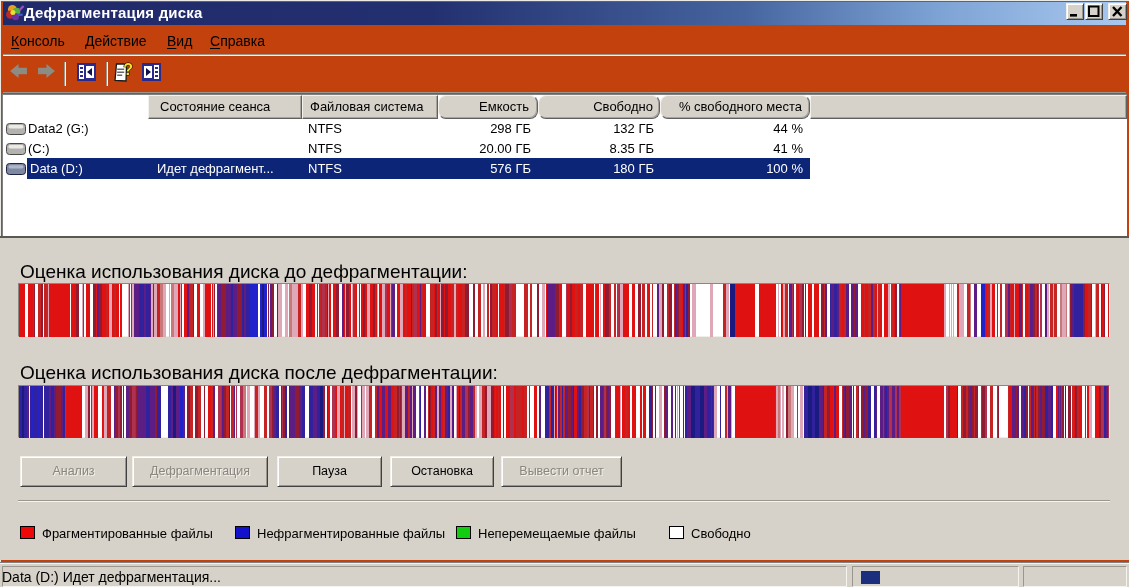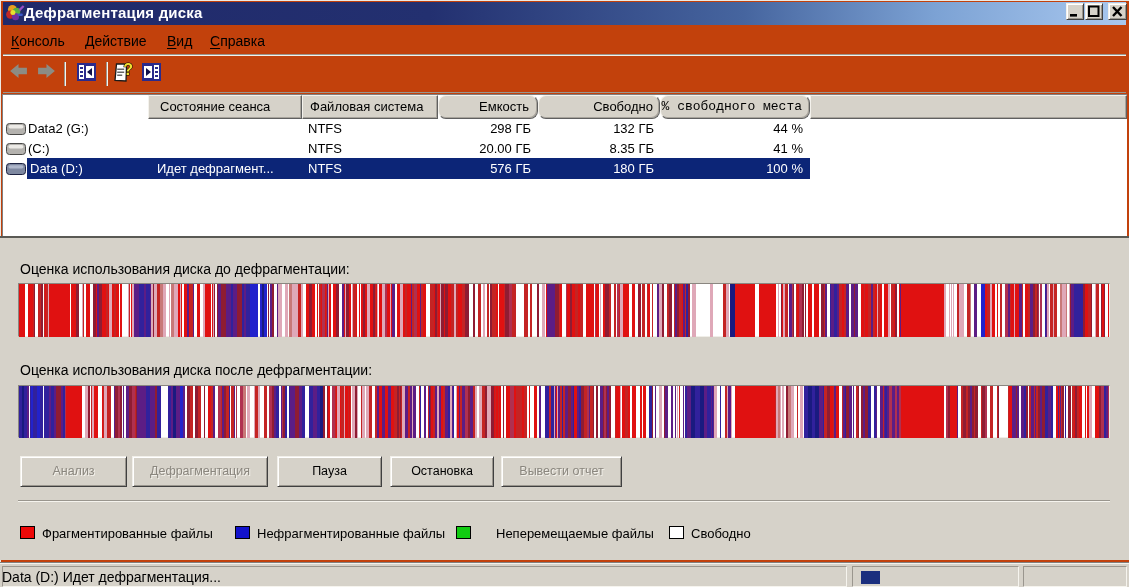--- a/index.html
+++ b/index.html
@@ -33,21 +33,21 @@
   border-right:1px solid #606060; border-bottom:1px solid #606060;
   box-shadow: inset -1px -1px 0 #a8a49c; line-height:22px; white-space:nowrap; overflow:hidden; }
 .row { position:absolute; left:0; width:1125px; height:20px; font-size:13px; color:#000; }
 .cell { position:absolute; top:0; height:20px; line-height:20px; white-space:nowrap; }
 .num { text-align:right;border-radius:8px; }
 #selband { position:absolute; left:24px; top:63px; width:783px; height:21px; background:#0c2577; }
 .drive { position:absolute; left:3px; top:4px; width:20px; height:12px; }
 
 #panel { position:absolute; left:0; top:236px; width:1129px; height:324px; background:#d6d2c9;
   border-top:2px solid #5a5a55; }
-.plabel { position:absolute; left:20px; font-size:14px; color:#000; }
+.plabel { position:absolute; left:20px; font-size:19px; color:#000; }
 .bar { position:absolute; left:18px; width:1092px; background:#fff; border:1px solid #8a8680; border-right-color:#f0eee8; border-bottom-color:#f0eee8; }
 .bar svg { position:absolute; left:0; top:0; }
 
 .btn { position:absolute; top:218px; height:31px; background:#d6d2c9; font-size:12.5px; text-align:center;
   line-height:29px; color:#000;
   border:1px solid; border-color:#f2f0ea #404040 #404040 #f2f0ea;
   box-shadow: inset 1px 1px 0 #fff, inset -1px -1px 0 #9a968e; }
 .btn.dis { color:#8a867e; text-shadow:1px 1px 0 #f4f2ec; }
 #etch { position:absolute; left:18px; top:262px; width:1092px; height:2px;
   border-top:1px solid #9a968e; border-bottom:1px solid #f6f4ee; }
@@ -135,21 +135,21 @@
           <rect x="13" y="12" width="3" height="2" fill="#2a2a8c"></rect>
       </svg>
     </div>
   </div>
 
   <div id="list">
     <div class="hc" style="left:145px; width:154px; padding-left:11px;">Состояние сеанса</div>
     <div class="hc" style="left:299px; width:136px; padding-left:7px;">Файловая система</div>
     <div class="hc num" style="left:435px; width:100px; padding-right:8px;">Емкость</div>
     <div class="hc num" style="left:535px; width:122px; padding-right:6px;">Свободно</div>
-    <div class="hc num" style="left:657px; width:150px; padding-right:7px;font-family:Liberation Mono, monospace;">% свободного места</div>
+    <div class="hc num" style="left:657px; width:150px; padding-right:7px;">% свободного места</div>
     <div class="hc" style="left:807px; width:317px;"></div>
 
     <div class="row" style="top:24px;">
       <svg class="drive" viewBox="0 0 20 12">
           <rect x="0.5" y="0.5" width="19" height="11" rx="3" fill="#b4b2ae" stroke="#4a4a48" stroke-width="1"></rect>
           <rect x="2.5" y="2" width="15" height="3.6" rx="1.8" fill="#eceae6"></rect>
         </svg>
       <span class="cell" style="left:25px;">Data2 (G:)</span>
       <span class="cell" style="left:305px;">NTFS</span>
       <span class="cell num" style="left:432px; width:96px;">298 ГБ</span>
@@ -929,21 +929,21 @@
     <div class="btn" style="left:390px; width:104px;">Остановка</div>
     <div class="btn dis" style="left:501px; width:121px;">Вывести отчет</div>
 
     <div id="etch"></div>
 
     <div class="lsq" style="left:20px; background:#ee0808;"></div>
     <span class="ltxt" style="left:42px;">Фрагментированные файлы</span>
     <div class="lsq" style="left:235px; background:#1212cc;"></div>
     <span class="ltxt" style="left:257px;">Нефрагментированные файлы</span>
     <div class="lsq" style="left:456px; background:#12cc12;"></div>
-    <span class="ltxt" style="left:496px;text-align:right;">Неперемещаемые файлы</span>
+    <span class="ltxt" style="left:478px;text-align:right;">Неперемещаемые файлы</span>
     <div class="lsq" style="left:669px; background:#fff;"></div>
     <span class="ltxt" style="left:691px;">Свободно</span>
   </div>
 
   <div id="status">
     <div class="spanel" style="left:2px; width:845px;"></div>
     <span id="stext">Data (D:) Идет дефрагментация...</span>
     <div class="spanel" style="left:852px; width:167px;"></div>
     <div class="spanel" style="left:1023px; width:104px;"></div>
     <div id="sblue"></div>

